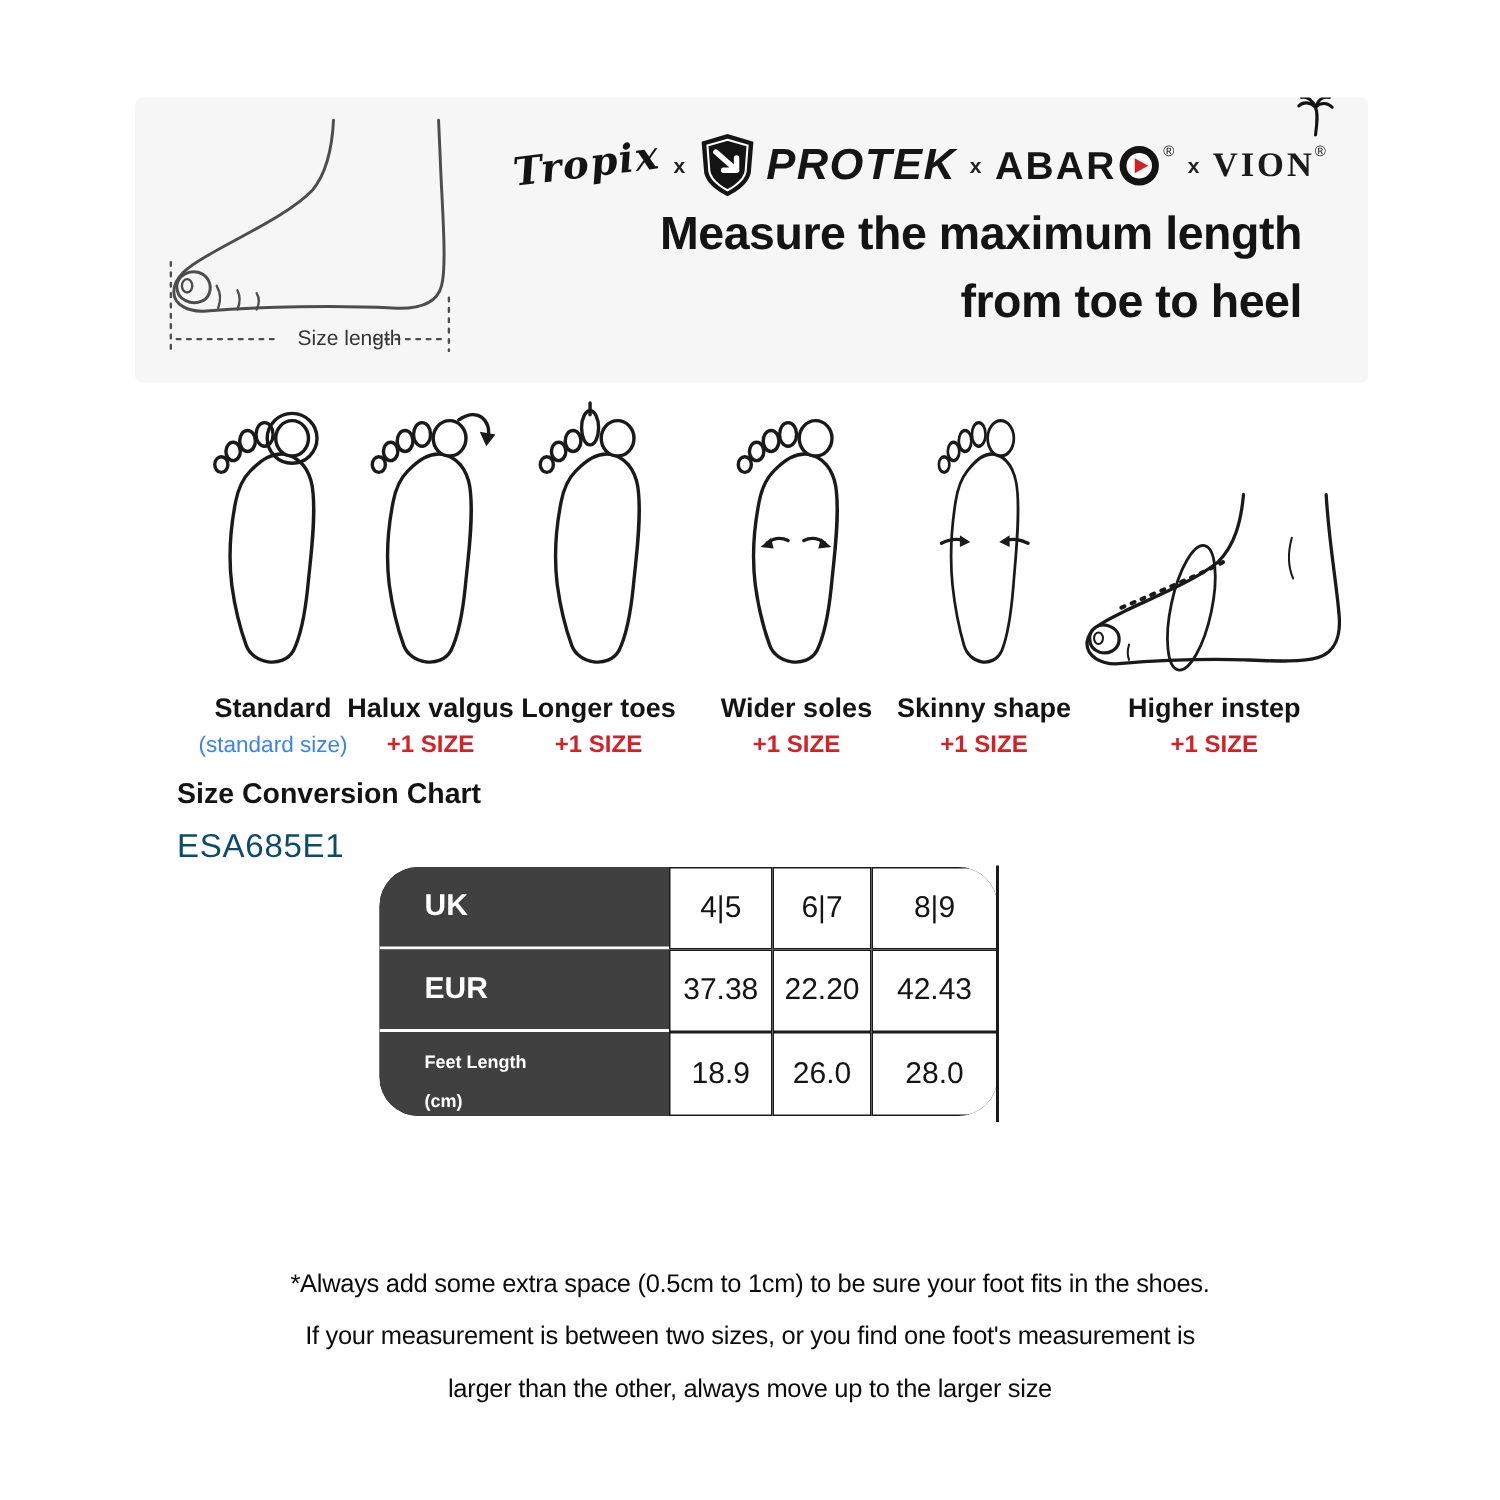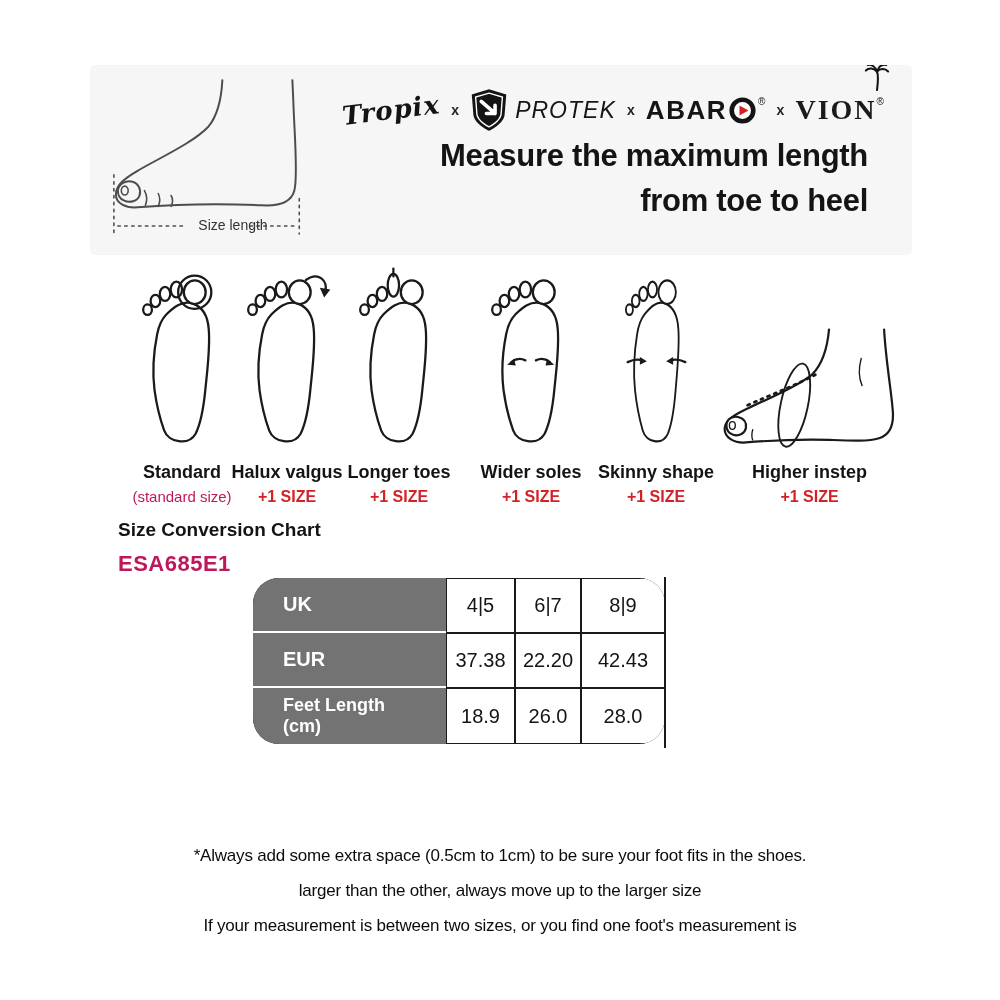--- a/index.html
+++ b/index.html
@@ -14,48 +14,48 @@
           font-size:14px;color:#333;}
   .brands{position:absolute;left:252px;top:16px;right:28px;height:58px;
           display:flex;align-items:center;justify-content:space-between;}
   .brand{display:flex;align-items:center;}
   .brand-x{font-size:14px;font-weight:700;color:#222;}
   .tropix{position:relative;display:inline-block;transform:rotate(-7deg);
           font-family:"DejaVu Serif",serif;font-style:italic;font-weight:700;
           font-size:26px;letter-spacing:1px;color:#141414;}
   .tropix-palm{position:absolute;right:-6px;top:-16px;}
   .protek{gap:7px;}
-  .protek-text{font-size:23px;font-weight:400;font-style:italic;letter-spacing:1px;color:#151515;}
+  .protek-text{font-size:29px;font-weight:700;font-style:italic;letter-spacing:1px;color:#151515;}
   .abaro{gap:2px;}
   .abaro-text{font-size:26px;font-weight:800;letter-spacing:1.5px;color:#151515;}
   .reg{font-size:10px;vertical-align:top;position:relative;top:-9px;color:#151515;}
-  .vion-text{font-family:"Liberation Serif",serif;font-size:28px;font-weight:600;
+  .vion-text{font-family:"Liberation Serif",serif;font-size:23px;font-weight:600;
           letter-spacing:2px;color:#1a1a1a;}
   .headline{position:absolute;right:44px;top:68px;text-align:right;
           font-size:31px;line-height:45px;font-weight:700;color:#141414;letter-spacing:-0.3px;}
 
   
   .foot-type{position:absolute;top:268px;text-align:center;}
   .foot-art{height:192px;display:flex;align-items:flex-end;justify-content:center;}
   .ft-label{margin-top:2px;font-size:18px;font-weight:700;color:#141414;}
   .ft-sub{margin-top:5px;font-size:16px;font-weight:700;color:#d32227;}
-  .ft-sub.plain{font-weight:400;font-size:15px;color:#be185d;}
+  .ft-sub.plain{font-weight:400;font-size:15px;color:#3b82f6;}
   .foot-svg{stroke:#1a1a1a;fill:#fff;stroke-width:2.6;stroke-linecap:round;stroke-linejoin:round;}
 
   
   .chart-title{position:absolute;left:118px;top:519px;display:flex;align-items:baseline;gap:10px;flex-direction:column;}
   .chart-title .t1{font-size:19px;font-weight:700;color:#141414;}
-  .chart-title .t2{font-size:22px;font-weight:700;color:#be185d;letter-spacing:0.5px;}
+  .chart-title .t2{font-size:22px;font-weight:400;color:#0c4a6e;letter-spacing:0.5px;}
   .size-table{position:absolute;left:253px;top:578px;width:412px;height:166px;
           background:#000;border-radius:26px;overflow:hidden;
           display:grid;grid-template-columns:193px 69px 66px 84px;grid-template-rows:55px 55px 56px;}
-  .th-cell{background:#737373;color:#fff;font-size:20px;font-weight:700;
+  .th-cell{background:#404040;color:#fff;font-size:20px;font-weight:700;
           display:flex;flex-direction:column;justify-content:center;padding-left:30px;box-sizing:border-box;}
   .th-cell.sep{border-bottom:2px solid #fff;}
-  .th-cell .l2{font-size:18px;line-height:1.15;}
+  .th-cell .l2{font-size:12px;line-height:1.15;margin-top:12px;}
   .td-cell{background:#fff;color:#141414;font-size:20px;
           display:flex;align-items:center;justify-content:center;
           border:1px solid #1a1a1a;box-sizing:border-box;}
   .table-right-line{position:absolute;left:664px;top:577px;width:2px;height:171px;background:#1a1a1a;}
 
   
   .footnote{position:absolute;left:0;right:0;top:838px;text-align:center;
           font-size:17px;line-height:35px;font-weight:500;color:#0c0c0c;letter-spacing:-0.2px;}
 
   .thin{stroke-width:1.6;}
@@ -270,17 +270,17 @@
       <span class="l2">(cm)</span>
     </div>
     <div class="td-cell">18.9</div>
     <div class="td-cell">26.0</div>
     <div class="td-cell">28.0</div>
   </div>
   <div class="table-right-line"></div>
 
   <div class="footnote">
     <div>*Always add some extra space (0.5cm to 1cm) to be sure your foot fits in the shoes.</div>
+    <div>If your measurement is between two sizes, or you find one foot's measurement is</div>
     <div>larger than the other, always move up to the larger size</div>
-    <div>If your measurement is between two sizes, or you find one foot's measurement is</div>
   </div>
 
 </div>
 
 </body></html>

